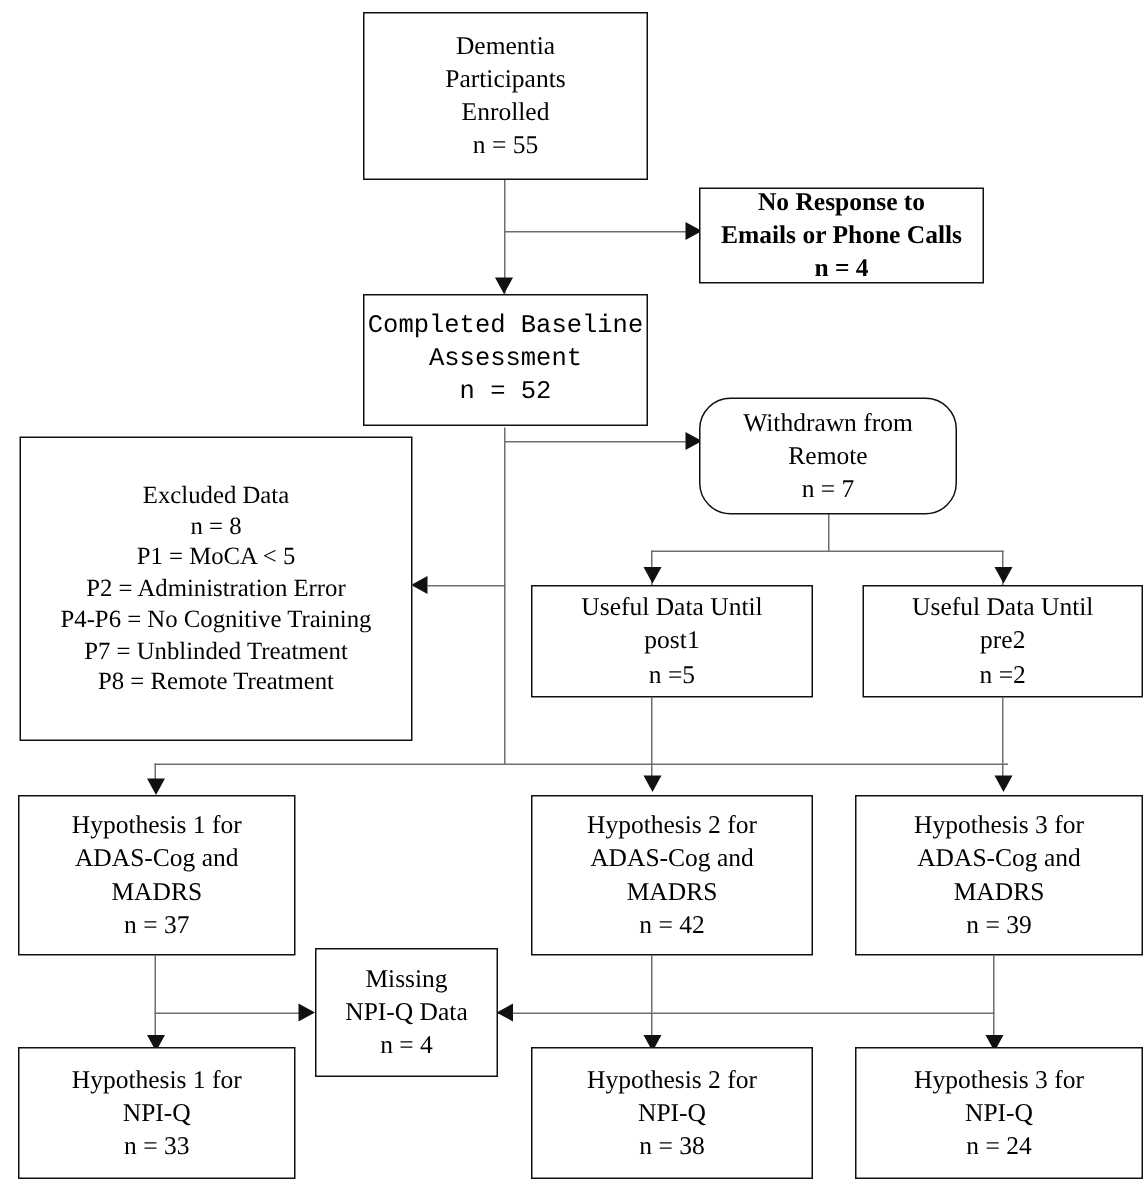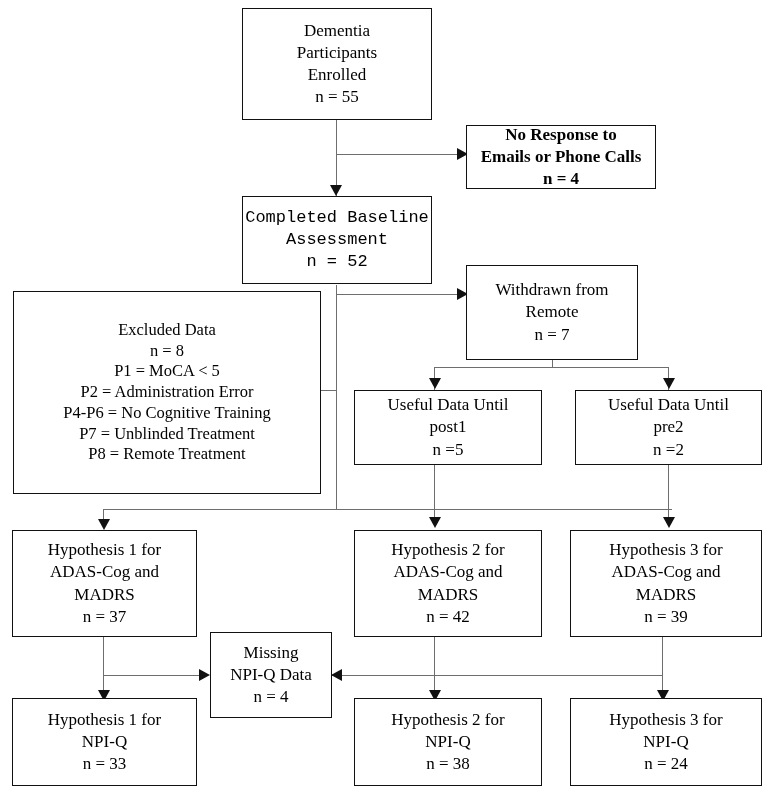--- a/index.html
+++ b/index.html
@@ -132,27 +132,27 @@
     <span class="ln">Emails or Phone Calls</span>
     <span class="ln">n = 4</span>
   </div>
 
   <div class="node" style="left:242px; top:196px; width:190px; height:88px;font-family:Liberation Mono, monospace;">
     <span class="ln">Completed Baseline</span>
     <span class="ln">Assessment</span>
     <span class="ln">n = 52</span>
   </div>
 
-  <div class="node" style="left:466px; top:265px; width:172px; height:95px;">
+  <div class="node" style="left:466px; top:265px; width:172px; height:78px;border-radius:21px;">
     <span class="ln">Withdrawn from</span>
     <span class="ln">Remote</span>
     <span class="ln">n = 7</span>
   </div>
 
-  <div class="node tight" style="left:13px; top:291px; width:308px; height:203px;">
+  <div class="node tight" style="left:13px; top:291px; width:262px; height:203px;">
     <span class="ln">Excluded Data</span>
     <span class="ln">n = 8</span>
     <span class="ln">P1 = MoCA &lt; 5</span>
     <span class="ln">P2 = Administration Error</span>
     <span class="ln">P4-P6 = No Cognitive Training</span>
     <span class="ln">P7 = Unblinded Treatment</span>
     <span class="ln">P8 = Remote Treatment</span>
   </div>
 
   <div class="node" style="left:354px; top:390px; width:188px; height:75px;">

